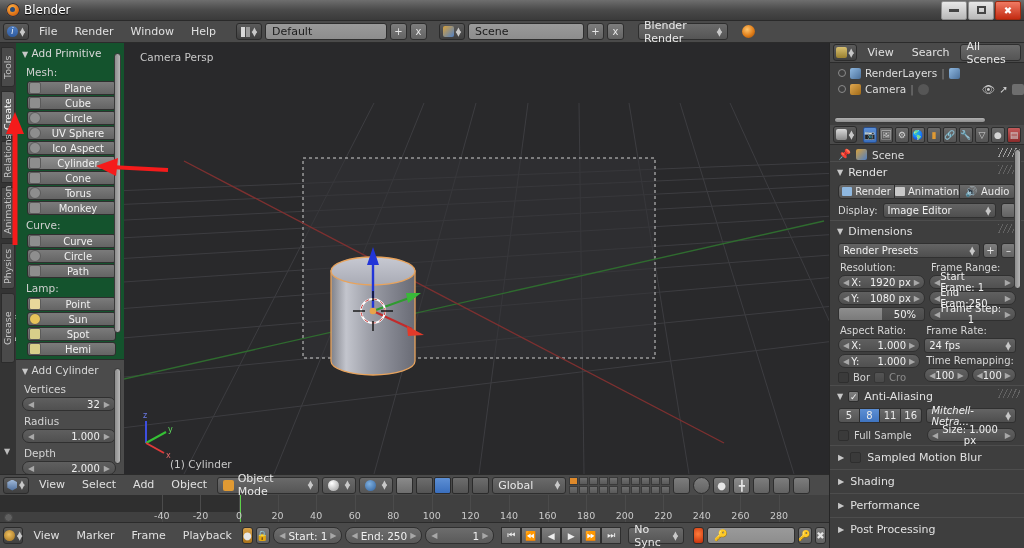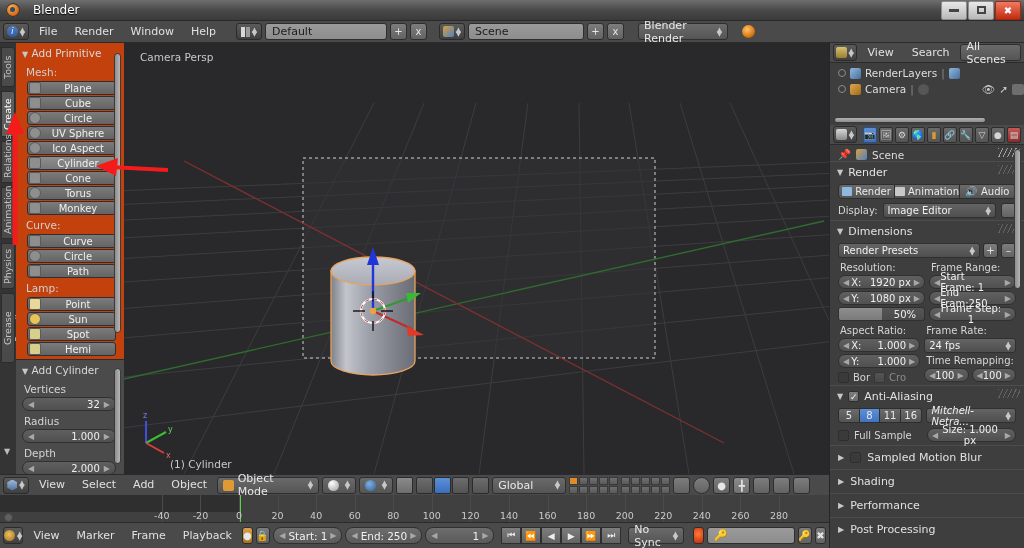--- a/index.html
+++ b/index.html
@@ -9,21 +9,21 @@
 
   
   .titlebar { position:absolute; left:0; top:0; width:1024px; height:21px;
     background:linear-gradient(180deg,#6e6e6e 0%,#4a4a4a 50%,#3a3a3a 100%);
     border-bottom:1px solid #2a2a2a; display:flex; align-items:center; }
   .tb-icon { width:14px; height:14px; margin-left:6px; border-radius:50%;
     background:radial-gradient(circle at 40% 35%, #ffb347, #d96b13 60%, #7a3a06);
     box-shadow:0 0 0 1px #23334a inset; position:relative; }
   .tb-icon:after{content:"";position:absolute;left:4px;top:4px;width:5px;height:5px;
     border-radius:50%;background:#2c4a75;}
-  .tb-title { margin-left:13px; color:#ffffff; font-size:12px; text-shadow:0 1px 1px #000; }
+  .tb-title { margin-left:4px; color:#ffffff; font-size:12px; text-shadow:0 1px 1px #000; }
   .tb-ghost { flex:1; overflow:hidden; white-space:nowrap; color:#8a8a8a; opacity:.22;
     font-size:11px; padding-left:14px; }
   .winbtns { display:flex; height:19px; margin-right:3px; }
   .winbtn { width:26px; height:19px; margin-left:1px; border:1px solid #8e8e8e;
     border-radius:2px; background:linear-gradient(180deg,#e8e8e8,#b8b8b8);
     display:flex; align-items:center; justify-content:center; color:#333; font-size:10px; }
   .winbtn.close { background:linear-gradient(180deg,#f07a63,#c32b12); border-color:#a02a10; color:#fff; }
   .wb-min{width:10px;height:3px;background:#444;}
   .wb-max{width:9px;height:8px;border:2px solid #444;}
 
@@ -56,21 +56,21 @@
   
   .toolregion { position:absolute; left:0; top:43px; width:124px; height:431px;
     background:#3e3e3e; border-right:1px solid #262626; }
   .vtabs { position:absolute; left:0; top:0; width:16px; height:431px; background:#343434; }
   .vtab { position:absolute; left:1px; width:14px; writing-mode:vertical-rl;
     text-orientation:mixed; transform:rotate(180deg); font-size:9.5px; color:#c4c4c4;
     background:#4a4a4a; border:1px solid #2c2c2c; border-radius:3px 0 0 3px;
     text-align:center; padding:4px 0; }
   .vtab.active { background:#5d5d5d; color:#fff; }
   .toolpanel { position:absolute; left:16px; top:0; width:108px; height:316px;
-    background:#c2410c; overflow:hidden; }
+    background:#14532d; overflow:hidden; }
   .panel-title { font-size:10.5px; color:#d8d8d8; padding:4px 0 3px 6px; }
   .sect-label { font-size:10.5px; color:#d0d0d0; padding:4px 0 2px 10px; }
   .opbtn { height:14px; margin:1px 8px 0 11px; border:1px solid #2f2f2f; border-radius:3px;
     background:linear-gradient(180deg,#7b7b7b,#646464); display:flex; align-items:center;
     font-size:10px; color:#f0f0f0; position:relative; }
   .opbtn.hl { background:linear-gradient(180deg,#8e8e8e,#787878); }
   .opbtn .lbl { flex:1; text-align:center; }
   .opico { width:12px; height:12px; margin-left:1px; border-radius:2px;
     background:#8e8e8e; border:1px solid #5a5a5a; }
   .subpanel { position:absolute; left:16px; top:316px; width:108px; height:115px;

